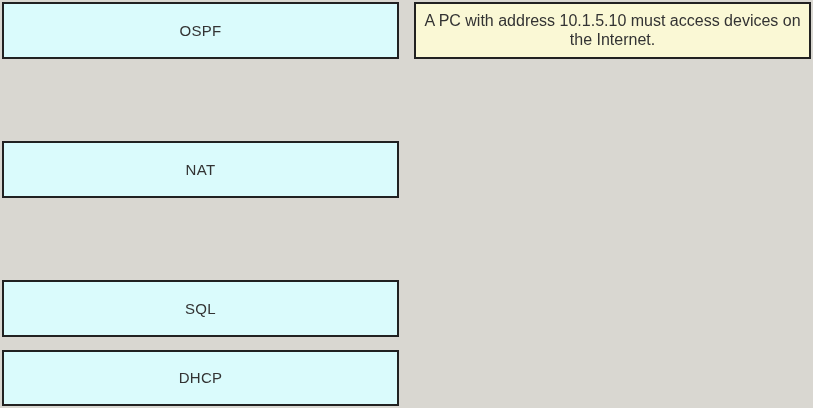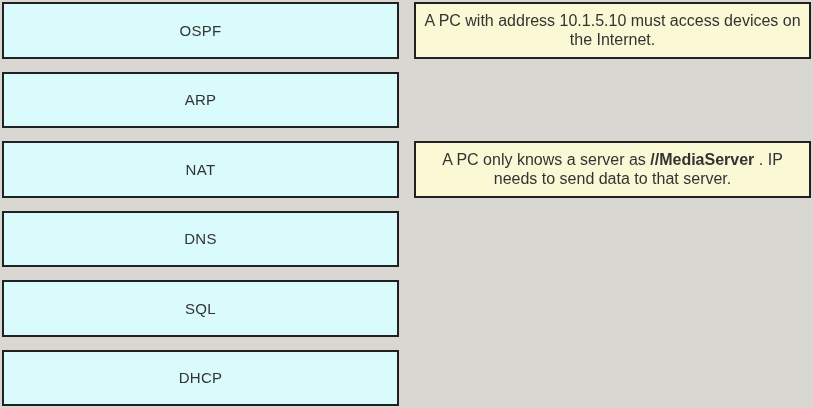--- a/index.html
+++ b/index.html
@@ -52,36 +52,27 @@
   }
 </style>
 </head>
 <body>
 
 <div class="board">
 
   <div class="box left" style="grid-row:1">
     <span class="protocol-label">OSPF</span>
   </div>
-  <div class="box left" style="grid-row:2">
-    <span class="protocol-label">ARP</span>
-  </div>
   <div class="box left" style="grid-row:3">
     <span class="protocol-label">NAT</span>
-  </div>
-  <div class="box left" style="grid-row:4">
-    <span class="protocol-label">DNS</span>
   </div>
   <div class="box left" style="grid-row:5">
     <span class="protocol-label">SQL</span>
   </div>
   <div class="box left" style="grid-row:6">
     <span class="protocol-label">DHCP</span>
   </div>
 
   <div class="box right" style="grid-row:1">
     <p class="desc"><span>A PC with address 10.1.5.10 must access devices on the Internet.</span><b></b><span></span></p>
   </div>
-  <div class="box right" style="grid-row:3">
-    <p class="desc"><span>A PC only knows a server as </span><b>//MediaServer</b><span> . IP needs to send data to that server.</span></p>
-  </div>
 
 </div>
 
 </body></html>

